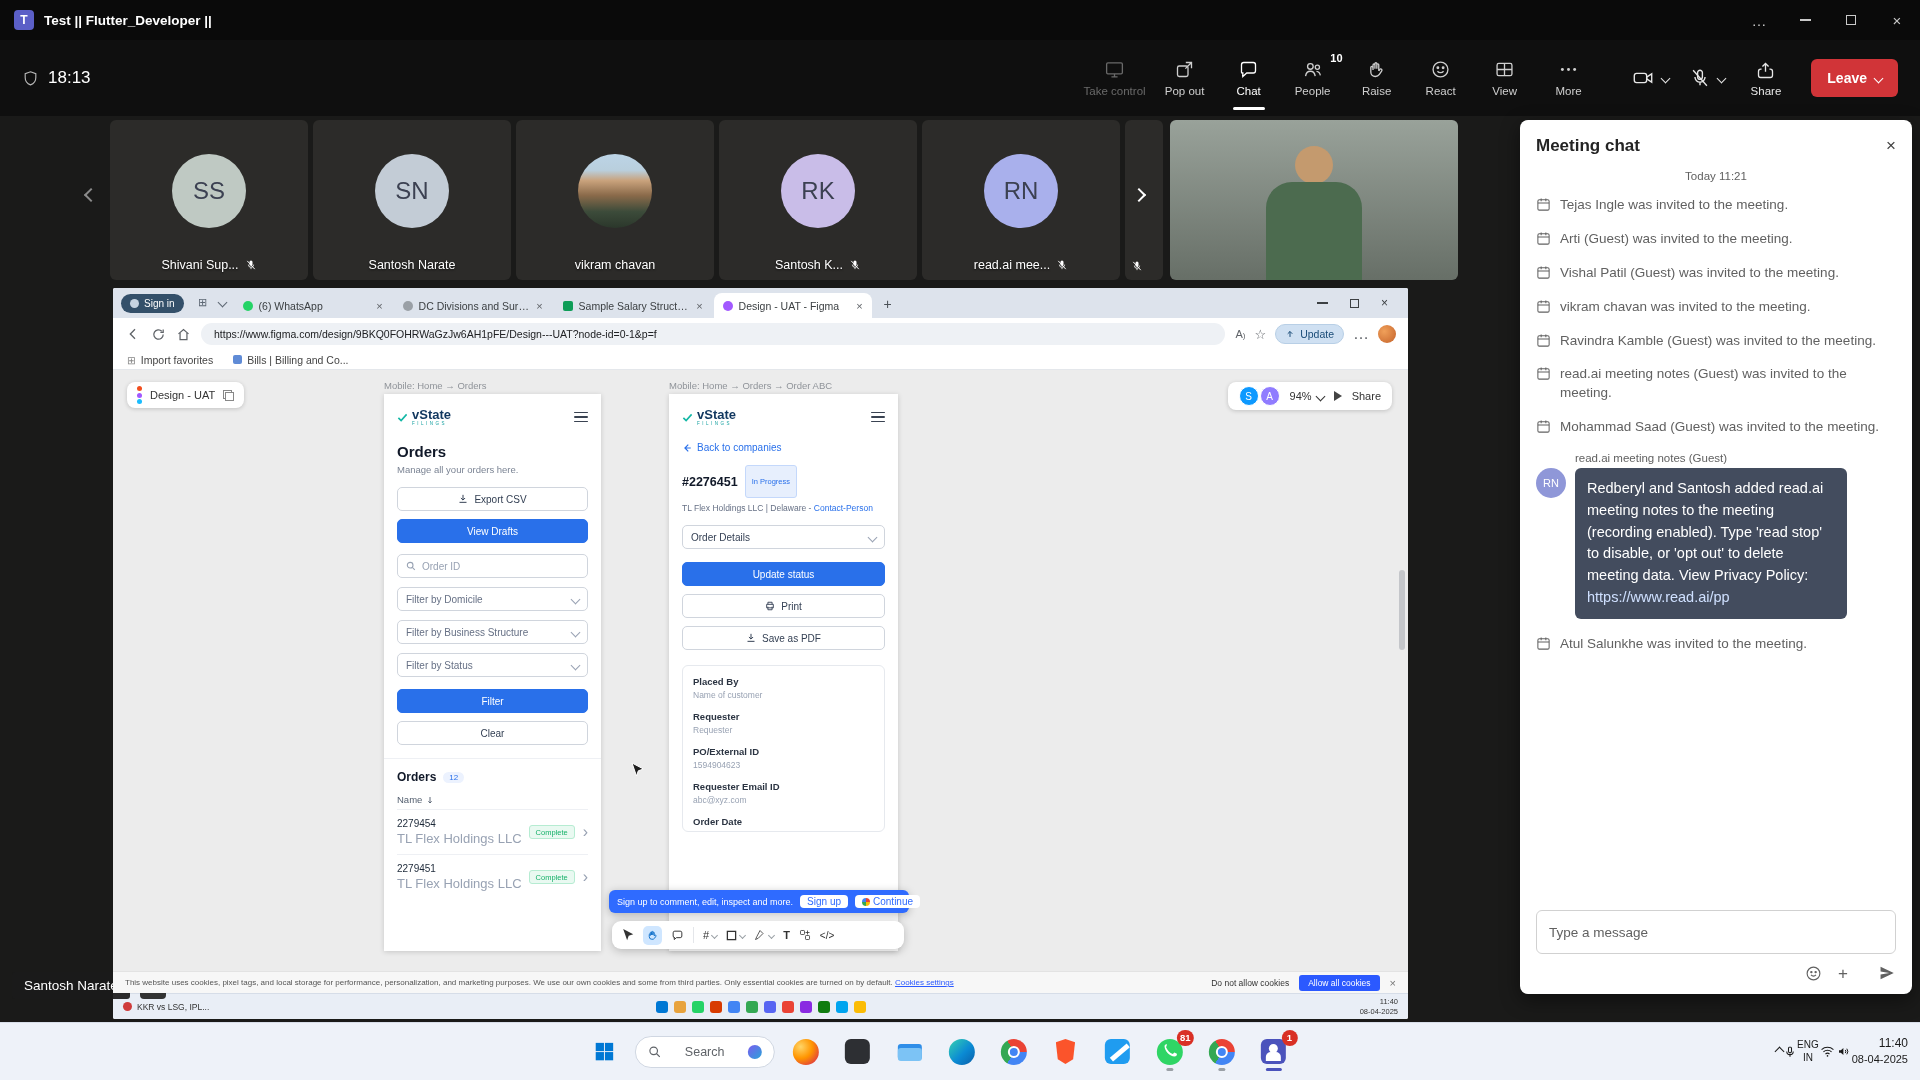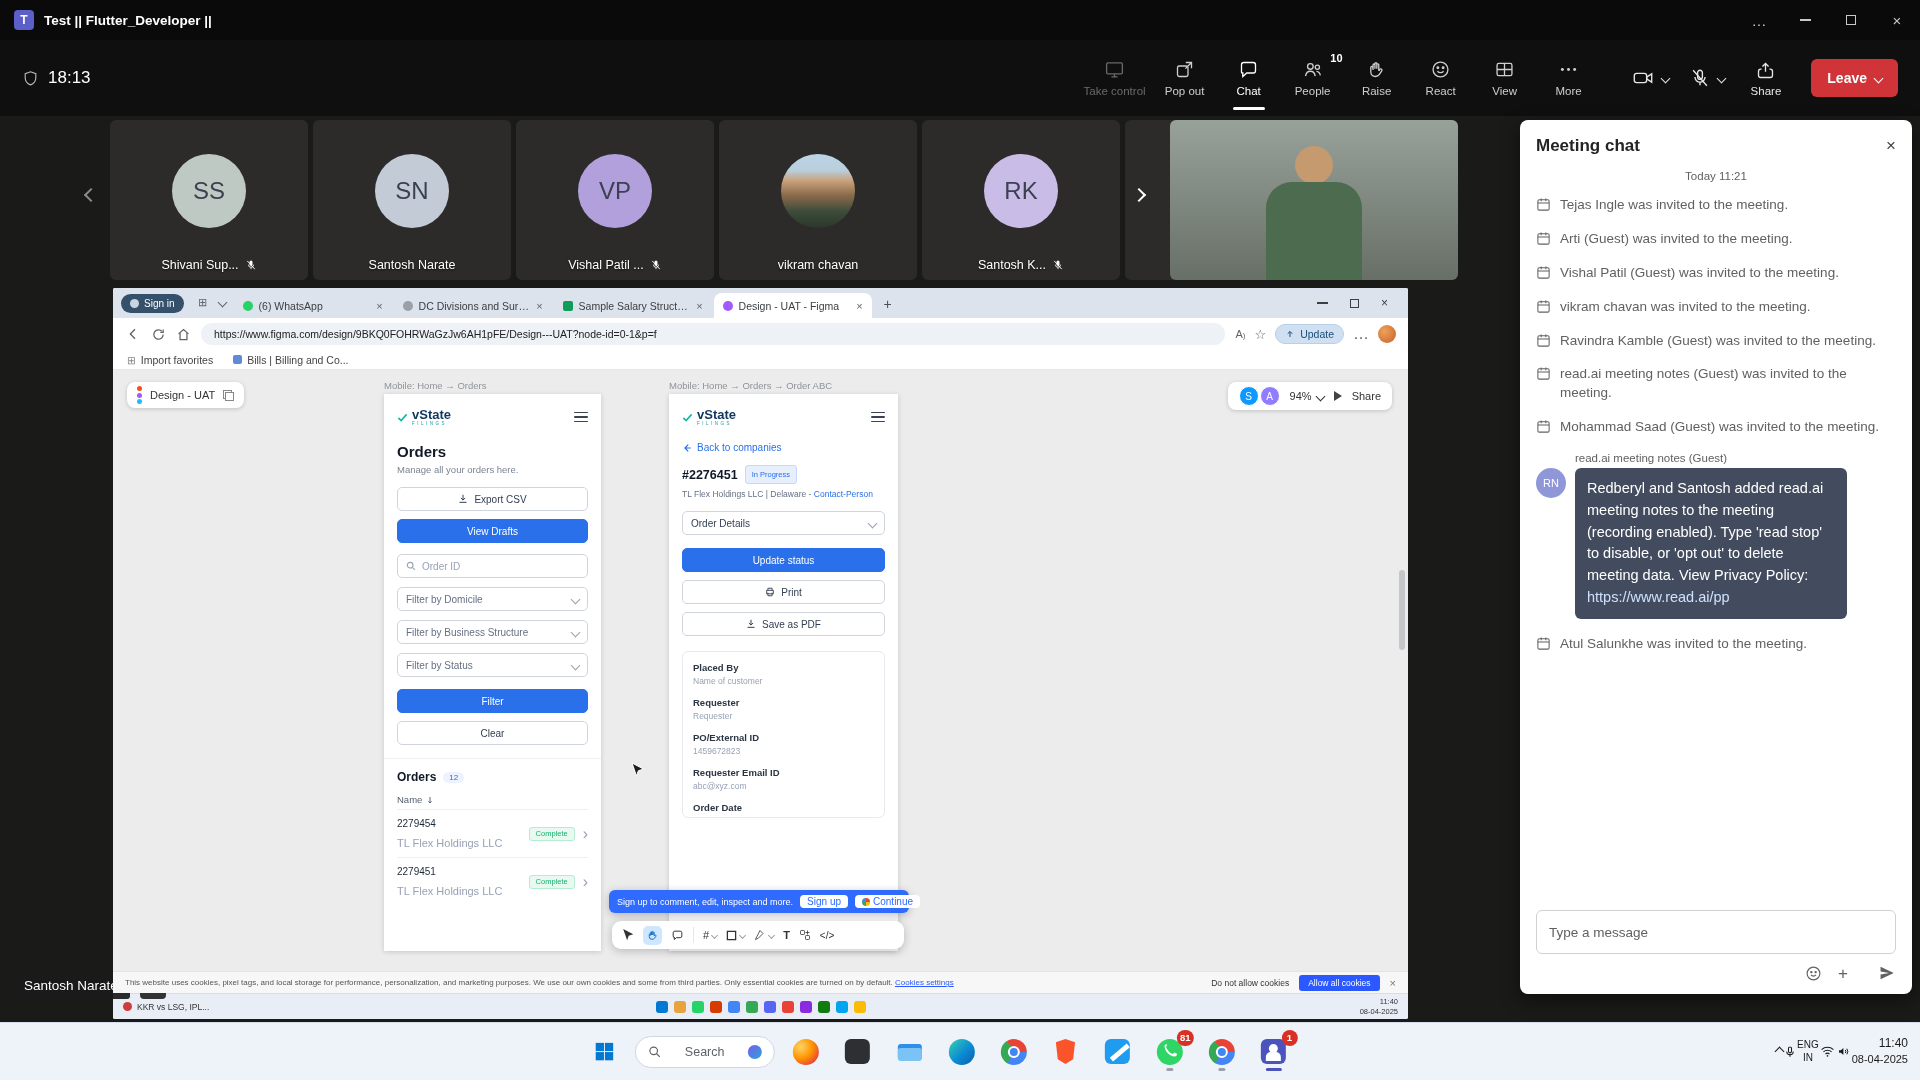--- a/index.html
+++ b/index.html
@@ -111,27 +111,27 @@
 .fselect{height:24px;border:1px solid #d0d5dd;border-radius:5px;display:flex;align-items:center;justify-content:space-between;padding:0 8px;font-size:10px;color:#667085;margin-top:9px;background:#fff;cursor:pointer}
 .fselect .chev{color:#98a2b3}
 .fdivider{height:1px;background:#eef0f4;margin:13px -13px 0}
 .ordhead{display:flex;align-items:center;gap:7px;margin-top:11px}
 .ordlabel{font-size:12px;font-weight:bold;color:#101828}
 .ordcount{font-size:8px;color:#2970ea;background:#ecf2fe;border-radius:8px;padding:1px 6px}
 .namehead{display:flex;align-items:center;gap:4px;font-size:9.5px;color:#556070;margin-top:10px}
 .orow{display:flex;align-items:center;padding:8px 0;border-top:1px solid #eef0f4;margin-top:4px;cursor:pointer}
 .orow+.orow{margin-top:0}
 .oid{font-size:10px;color:#1d2939}
-.ocomp{font-size:11px;color:#98a2b3;margin-top:8px}
+.ocomp{font-size:13px;color:#98a2b3;margin-top:2px}
 .obadge{font-size:7.5px;color:#17b26a;background:#e9f9f1;border:1px solid #b6ecd2;border-radius:3px;padding:1.5px 6px;margin-left:auto}
 .ochev{color:#98a2b3;margin-left:8px}
 .backlink{display:flex;align-items:center;gap:5px;font-size:10px;color:#2970ea;margin-top:12px;cursor:pointer}
 .ordline{display:flex;align-items:center;gap:7px;margin-top:12px}
 .ordno{font-size:12.5px;font-weight:bold;color:#101828}
-.inprog{font-size:7.5px;color:#2970ea;background:#e7effd;border:1px solid #c4d8fb;border-radius:3px;padding:4px 6px}
+.inprog{font-size:7.5px;color:#2970ea;background:#e7effd;border:1px solid #c4d8fb;border-radius:3px;padding:11px 6px}
 .compline{font-size:8.5px;color:#667085;margin-top:5px}
 .complink{color:#2970ea;cursor:pointer}
 .fieldbox{border:1px solid #e6e9ee;border-radius:6px;padding:10px 10px 4px;margin-top:15px}
 .flab{font-size:9.5px;font-weight:bold;color:#2b3442}
 .fval{font-size:8.5px;color:#98a2b3;margin:3px 0 11px}
 .signbar{position:absolute;left:496px;top:520px;width:300px;height:23px;background:#2f6bff;border-radius:6px;display:flex;align-items:center;gap:7px;padding:0 8px;z-index:5;box-shadow:0 2px 8px rgba(0,0,0,.25)}
 .signtext{font-size:9px;color:#fff;white-space:nowrap}
 .signbtn{font-size:10px;color:#2f6bff;background:#ffffff;border-radius:4px;padding:1px 7px;white-space:nowrap;cursor:pointer}
 .gdot{display:inline-block;width:8px;height:8px;border-radius:50%;background:conic-gradient(#ea4335 0 25%,#fbbc05 0 50%,#34a853 0 75%,#4285f4 0 100%);margin-right:3px;vertical-align:-1px}
 .toolsbar{position:absolute;left:499px;top:551px;width:292px;height:28px;background:#fff;border-radius:9px;box-shadow:0 2px 10px rgba(0,0,0,.22);display:flex;align-items:center;gap:9px;padding:0 10px;z-index:5;color:#333}
@@ -355,33 +355,20 @@
     </div>
     <div class="tile">
       <div class="avatar" style="background: rgb(195, 204, 214);">
           <span>SN</span>
         </div>
       <div class="nameline">
           <span>Santosh Narate</span>
         </div>
     </div>
     <div class="tile">
-      <div class="avatar" style="background: rgb(178, 160, 221);">
-          <span>VP</span>
-        </div>
-      <div class="nameline">
-          <span>Vishal Patil ...</span>
-          <svg width="12" height="12" viewBox="0 0 16 16">
-            <path d="M8 2a2 2 0 0 1 2 2v3a2 2 0 0 1-4 0V4a2 2 0 0 1 2-2z" fill="#fff"></path>
-            <path d="M4.5 7.5a3.5 3.5 0 0 0 7 0M8 11v2.5" stroke="#fff" stroke-width="1.1" fill="none"></path>
-            <line x1="3" y1="2.5" x2="13" y2="13.5" stroke="#fff" stroke-width="1.3"></line>
-          </svg>
-        </div>
-    </div>
-    <div class="tile">
       <div class="avatar photo-av"></div>
       <div class="nameline">
           <span>vikram chavan</span>
         </div>
     </div>
     <div class="tile">
       <div class="avatar" style="background: rgb(201, 189, 232);">
           <span>RK</span>
         </div>
       <div class="nameline">
@@ -669,21 +656,21 @@
                 <path d="M6 1v6M3.5 4.8 6 7.3l2.5-2.5M1.8 10h8.4"></path>
               </svg>
             <span>Save as PDF</span>
           </div>
           <div class="fieldbox">
             <div class="flab">Placed By</div>
             <div class="fval">Name of customer</div>
             <div class="flab">Requester</div>
             <div class="fval">Requester</div>
             <div class="flab">PO/External ID</div>
-            <div class="fval">1459672823</div>
+            <div class="fval">1594904623</div>
             <div class="flab">Requester Email ID</div>
             <div class="fval">abc@xyz.com</div>
             <div class="flab">Order Date</div>
           </div>
         </div>
 
         <svg class="cursorp" width="13" height="16" viewBox="0 0 13 16">
             <path d="M1 1l4.5 13 1.8-5.2L12.5 7z" fill="#1e1e1e" stroke="#fff" stroke-width="1"></path>
           </svg>
 

